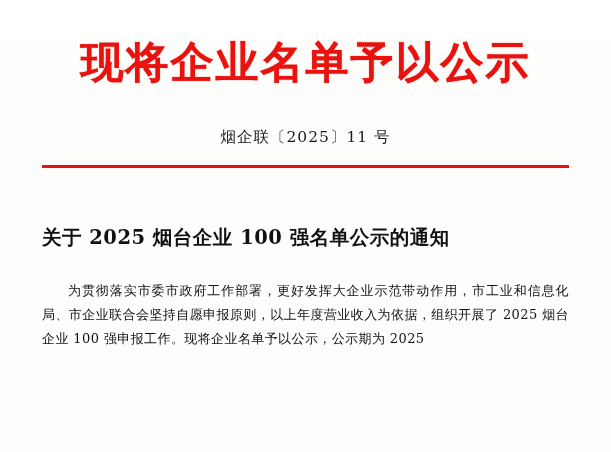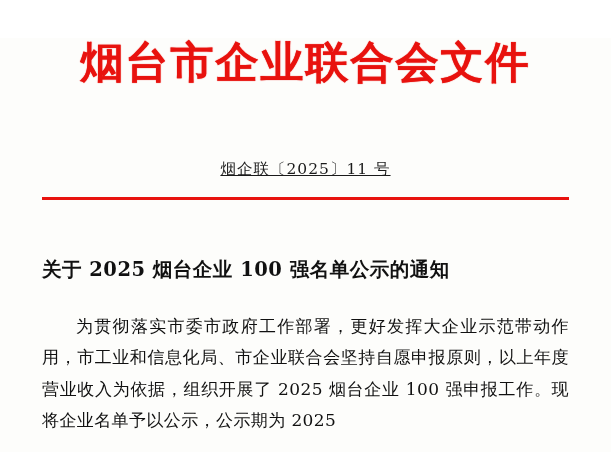--- a/index.html
+++ b/index.html
@@ -27,63 +27,62 @@
     color: #e8120e;
     font-family: "DejaVu Serif", "Liberation Serif", serif;
     font-weight: 700;
     font-size: 43px;
     letter-spacing: 2px;
     line-height: 1.15;
     white-space: nowrap;
     text-shadow: 0 0 1px #e8120e;
   }
   .doc-number {
-    margin-top: 72px;
+    margin-top: 40px;
     text-align: center;
     color: #1a1a1a;
     font-size: 15.5px;
     letter-spacing: 1px;
     font-family: "DejaVu Serif", "Liberation Serif", serif;
-    text-decoration: underline;
   }
   .red-rule {
     margin-top: 17px;
     height: 2.5px;
     background: #e8120e;
     width: 100%;
   }
   .subject-title {
     margin-top: 56px;
     color: #111111;
     font-size: 19.5px;
     font-weight: 700;
     letter-spacing: 0.5px;
     font-family: "DejaVu Serif", "Liberation Serif", serif;
   }
   .body-text {
     margin-top: 28px;
     color: #111111;
-    font-size: 17px;
+    font-size: 13px;
     line-height: 1.85;
     text-align: justify;
     text-justify: inter-ideograph;
     letter-spacing: 0.4px;
     font-family: "DejaVu Serif", "Liberation Serif", serif;
   }
   .body-text p {
     margin: 0;
     text-indent: 2em;
   }
 </style>
 </head>
 <body>
 
 <div class="page">
 
-  <div class="doc-title">烟台市企业联合会文件</div>
+  <div class="doc-title">现将企业名单予以公示</div>
 
   <div class="doc-number">烟企联〔2025〕11 号</div>
 
   <div class="red-rule"></div>
 
   <div class="subject-title">关于 2025 烟台企业 100 强名单公示的通知</div>
 
   <div class="body-text">
     <p>为贯彻落实市委市政府工作部署，更好发挥大企业示范带动作用，市工业和信息化局、市企业联合会坚持自愿申报原则，以上年度营业收入为依据，组织开展了 2025 烟台企业 100 强申报工作。现将企业名单予以公示，公示期为 2025</p>
   </div>

